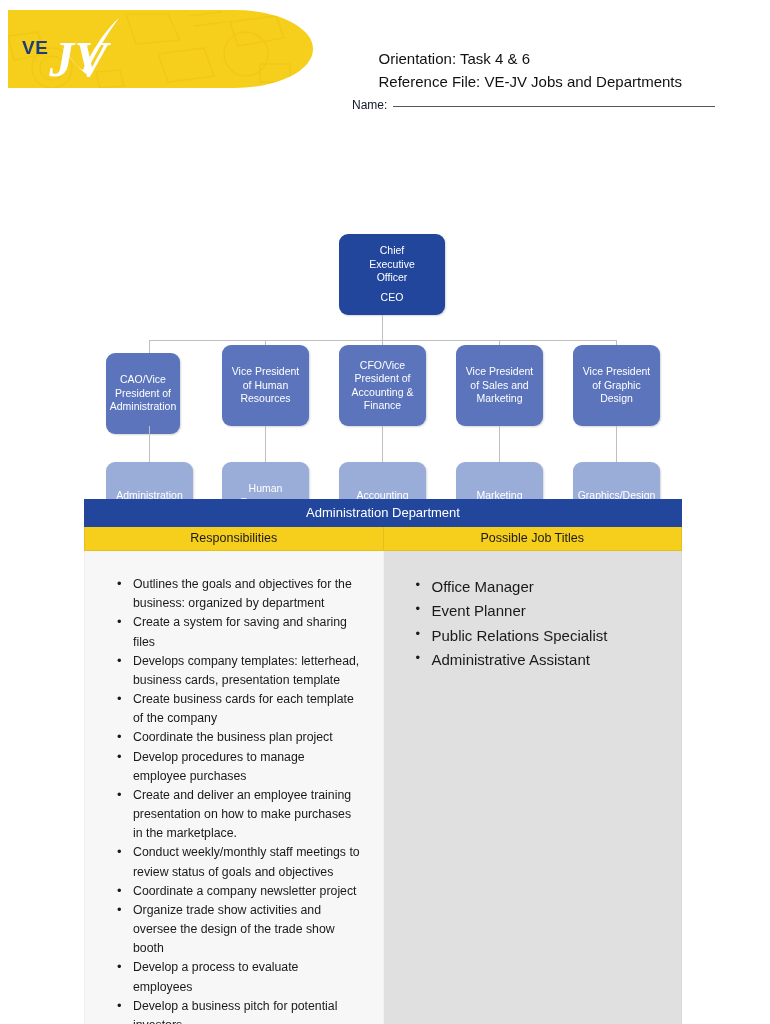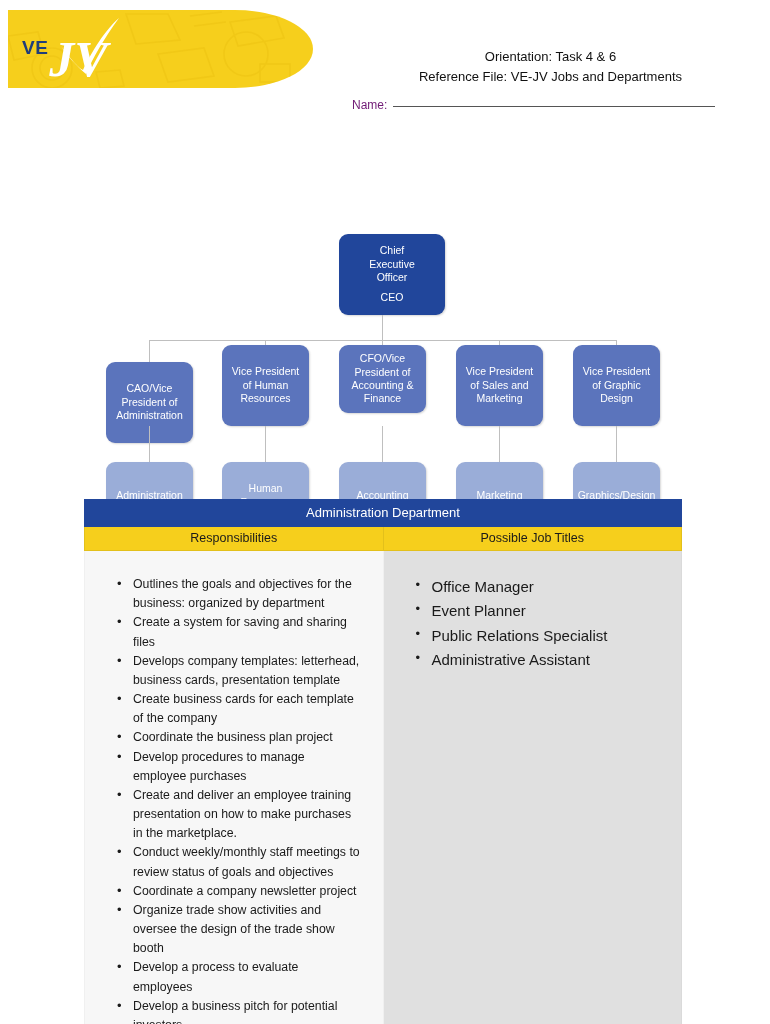--- a/index.html
+++ b/index.html
@@ -101,32 +101,32 @@
     font-size: 9.5px;
     font-weight: bold;
     letter-spacing: 2.6px;
     color: #1F3D7A;
   }
 
   .header-meta {
     position: absolute;
     right: 88px;
     top: 47px;
-    text-align: center;
-    font-size: 13px;
+    text-align: left;
+    font-size: 15px;
     line-height: 1.55;
     color: #111;
   }
 
   .name-row {
     position: absolute;
     left: 352px;
     top: 98px;
     font-size: 12px;
-    color: #701a75;
+    color: #0f172a;
     white-space: nowrap;
   }
   .name-line {
     display: inline-block;
     width: 322px;
     border-bottom: 1.4px solid #555;
     margin-left: 6px;
     vertical-align: 2px;
   }
 
@@ -285,31 +285,31 @@
   <div class="connector v" style="left:382px; top:187px; height:25px;"></div>
 
   <div class="connector h" style="left:149px; top:212px; width:467px;"></div>
 
   <div class="connector v" style="left:149px; top:212px; height:25px;"></div>
   <div class="connector v" style="left:265px; top:212px; height:25px;"></div>
   <div class="connector v" style="left:382px; top:212px; height:25px;"></div>
   <div class="connector v" style="left:499px; top:212px; height:25px;"></div>
   <div class="connector v" style="left:616px; top:212px; height:25px;"></div>
 
-  <div class="node node-vp" style="left:106px; top:234px; width:87px; height:81px;">
+  <div class="node node-vp" style="left:106px; top:225px; width:74px; height:81px;">
     <span class="node-label">CAO/Vice
 President of
 Administration</span>
   </div>
   <div class="node node-vp" style="left:222px; top:217px; width:87px; height:81px;">
     <span class="node-label">Vice President
 of Human
 Resources</span>
   </div>
-  <div class="node node-vp" style="left:339px; top:217px; width:87px; height:68px;">
+  <div class="node node-vp" style="left:339px; top:217px; width:87px; height:81px;">
     <span class="node-label">CFO/Vice
 President of
 Accounting &amp;
 Finance</span>
   </div>
   <div class="node node-vp" style="left:456px; top:217px; width:87px; height:81px;">
     <span class="node-label">Vice President
 of Sales and
 Marketing</span>
   </div>

